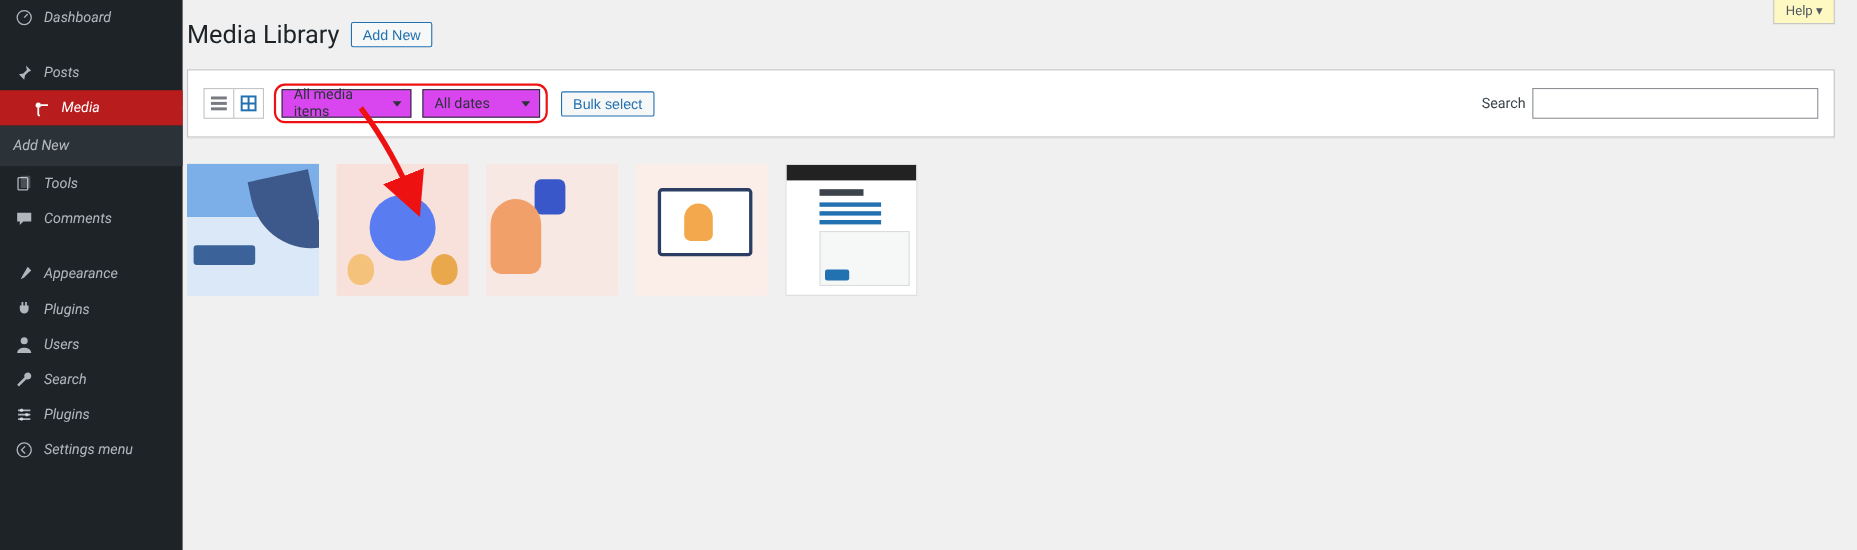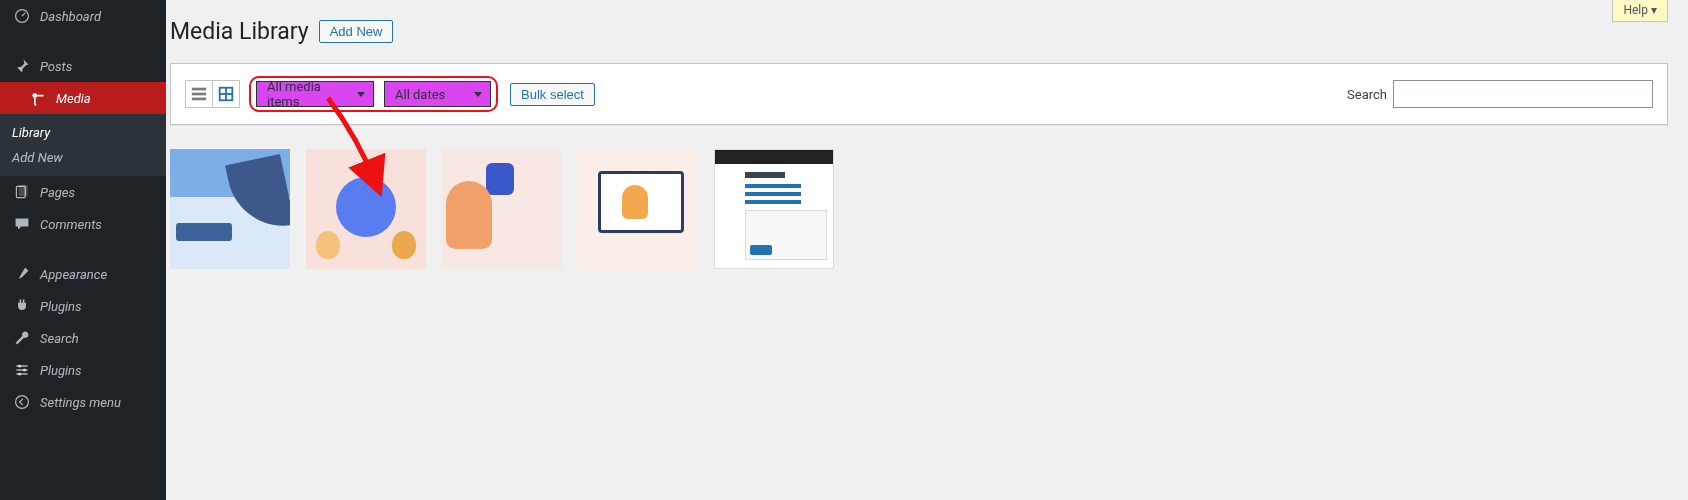--- a/index.html
+++ b/index.html
@@ -220,32 +220,31 @@
     <span class="icn">
       <svg width="16" height="16" viewBox="0 0 20 20" fill="currentColor">
           <circle cx="6" cy="7" r="3"></circle>
           <path d="M9 7h8M6 10v7c0 1 1 2 2 2h0" stroke="currentColor" stroke-width="2" fill="none"></path>
         </svg>
     </span>
     <span>Media</span>
     <span class="arrow-right"></span>
   </div>
   <div class="submenu">
-    <div class="sub-item current">Library</div>
     <div class="sub-item">Add New</div>
   </div>
 
   <div class="menu-item">
     <span class="icn">
       <svg width="16" height="16" viewBox="0 0 20 20" fill="currentColor">
           <rect x="3" y="3" width="11" height="14" rx="1" fill="none" stroke="currentColor" stroke-width="1.5"></rect>
           <rect x="6" y="1" width="11" height="14" rx="1" fill="currentColor" opacity=".3"></rect>
         </svg>
     </span>
-    <span>Pages</span>
+    <span>Tools</span>
   </div>
 
   <div class="menu-item">
     <span class="icn">
       <svg width="16" height="16" viewBox="0 0 20 20" fill="currentColor">
           <path d="M2 3h16v10H9l-4 4v-4H2z"></path>
         </svg>
     </span>
     <span>Comments</span>
   </div>
@@ -263,20 +262,29 @@
 
   <div class="menu-item">
     <span class="icn">
       <svg width="16" height="16" viewBox="0 0 20 20" fill="currentColor">
           <path d="M7 2v4H5v4a5 5 0 0010 0V6h-2V2h-2v4H9V2z"></path>
         </svg>
     </span>
     <span>Plugins</span>
   </div>
 
+  <div class="menu-item">
+    <span class="icn">
+      <svg width="16" height="16" viewBox="0 0 20 20" fill="currentColor">
+          <circle cx="10" cy="6" r="4"></circle>
+          <path d="M2 20c0-4 4-6 8-6s8 2 8 6z"></path>
+        </svg>
+    </span>
+    <span>Users</span>
+  </div>
 
   <div class="menu-item">
     <span class="icn">
       <svg width="16" height="16" viewBox="0 0 20 20" fill="currentColor">
           <path d="M14 2a4 4 0 00-3.7 5.5L2 16l2 2 8.5-8.3A4 4 0 1014 2z"></path>
         </svg>
     </span>
     <span>Search</span>
   </div>
 

